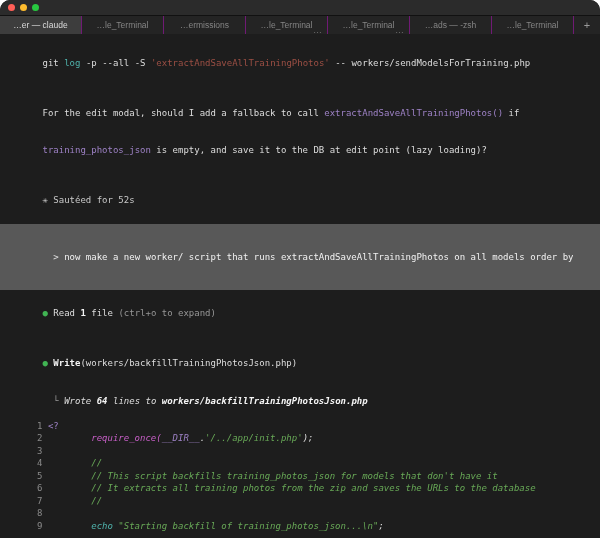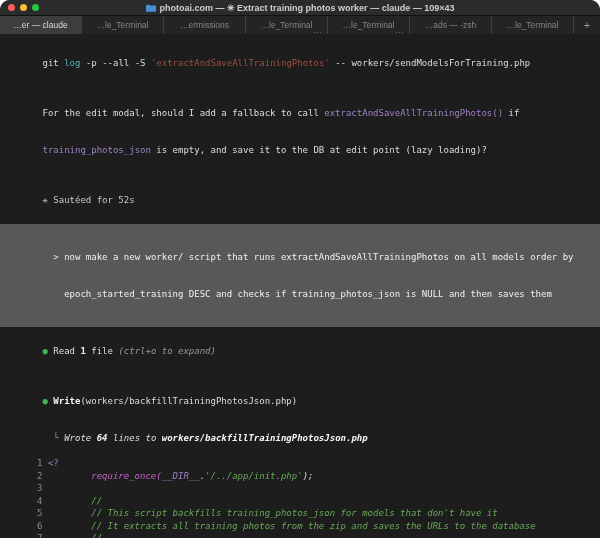--- a/index.html
+++ b/index.html
@@ -21,21 +21,21 @@
   .tab.active{background:#3d3d3d;color:#dcdcdc;}
   .tab .badge{position:absolute;right:5px;bottom:0px;color:#6f6f6f;font-size:9px;line-height:8px;}
   .newtab{flex:0 0 26px;background:#242424;color:#9a9a9a;font-size:11px;display:flex;align-items:center;
           justify-content:center;}
   
   .term{flex:0 0 auto;padding:10px 10px 0 10px;font-family:"DejaVu Sans Mono","Liberation Mono",monospace;
         font-size:9px;line-height:12.5px;color:#dedede;}
   .line{white-space:pre;min-height:12.5px;}
   .gap{height:12.5px;} .gap-sm{height:5px;}
   .b{font-weight:700;color:#f5f5f5;}
-  .dim{color:#969696;font-style:italic;}
+  .dim{color:#969696;}
   .purple{color:#9e82c6;}
   .cyan{color:#4fb3ac;}
   .green{color:#68a957;}
   .dimred{color:#9c4f44;}
   .magenta{color:#c75fc7;}
   .bullet-green{color:#41b453;margin-right:1ch;}
   .spin-icon{color:#cfcfcf;margin-right:1ch;}
   .spin-text{color:#c9c9c9;}
   .user-block{background:#585858;color:#f2f2f2;margin:0 -10px;padding:14px 10px;}
   .user-block .line{color:#f2f2f2;}
@@ -52,26 +52,20 @@
 </head>
 <body>
 
 <div class="window">
 
   <div class="titlebar">
     <div class="lights">
       <span class="light red"></span>
       <span class="light yellow"></span>
       <span class="light green"></span>
-    </div>
-    <div class="title">
-      <svg class="folder" viewBox="0 0 12 9">
-        <path d="M0 1.5 Q0 0.5 1 0.5 L4 0.5 L5 1.6 L11 1.6 Q12 1.6 12 2.6 L12 8 Q12 9 11 9 L1 9 Q0 9 0 8 Z" fill="#4a90d9"></path>
-      </svg>
-      <span>photoai.com — ✳ Extract training photos worker — claude — 109×43</span>
     </div>
   </div>
 
   <div class="tabbar">
     <div class="tab active">
       <span>…er — claude</span>
     </div>
     <div class="tab">
       <span>…le_Terminal</span>
     </div>
@@ -113,23 +107,20 @@
     <div class="gap"></div>
 
     <div class="line">
       <span class="spin-icon">✳</span><span class="spin-text">Sautéed for 52s</span>
     </div>
     <div class="gap-sm"></div>
 
     <div class="user-block">
       <div class="line">
         <span class="ub-prompt">&gt;</span><span>now make a new worker/ script that runs extractAndSaveAllTrainingPhotos on all models order by</span>
-      </div>
-      <div class="line ub-l2">
-        <span>epoch_started_training DESC and checks if training_photos_json is NULL and then saves them</span>
       </div>
     </div>
     <div class="gap-sm"></div>
 
     <div class="line">
       <span class="bullet-green">●</span><span>Read </span><span class="b">1</span><span> file </span><span class="dim">(ctrl+o to expand)</span>
     </div>
     <div class="gap"></div>
 
     <div class="line">

